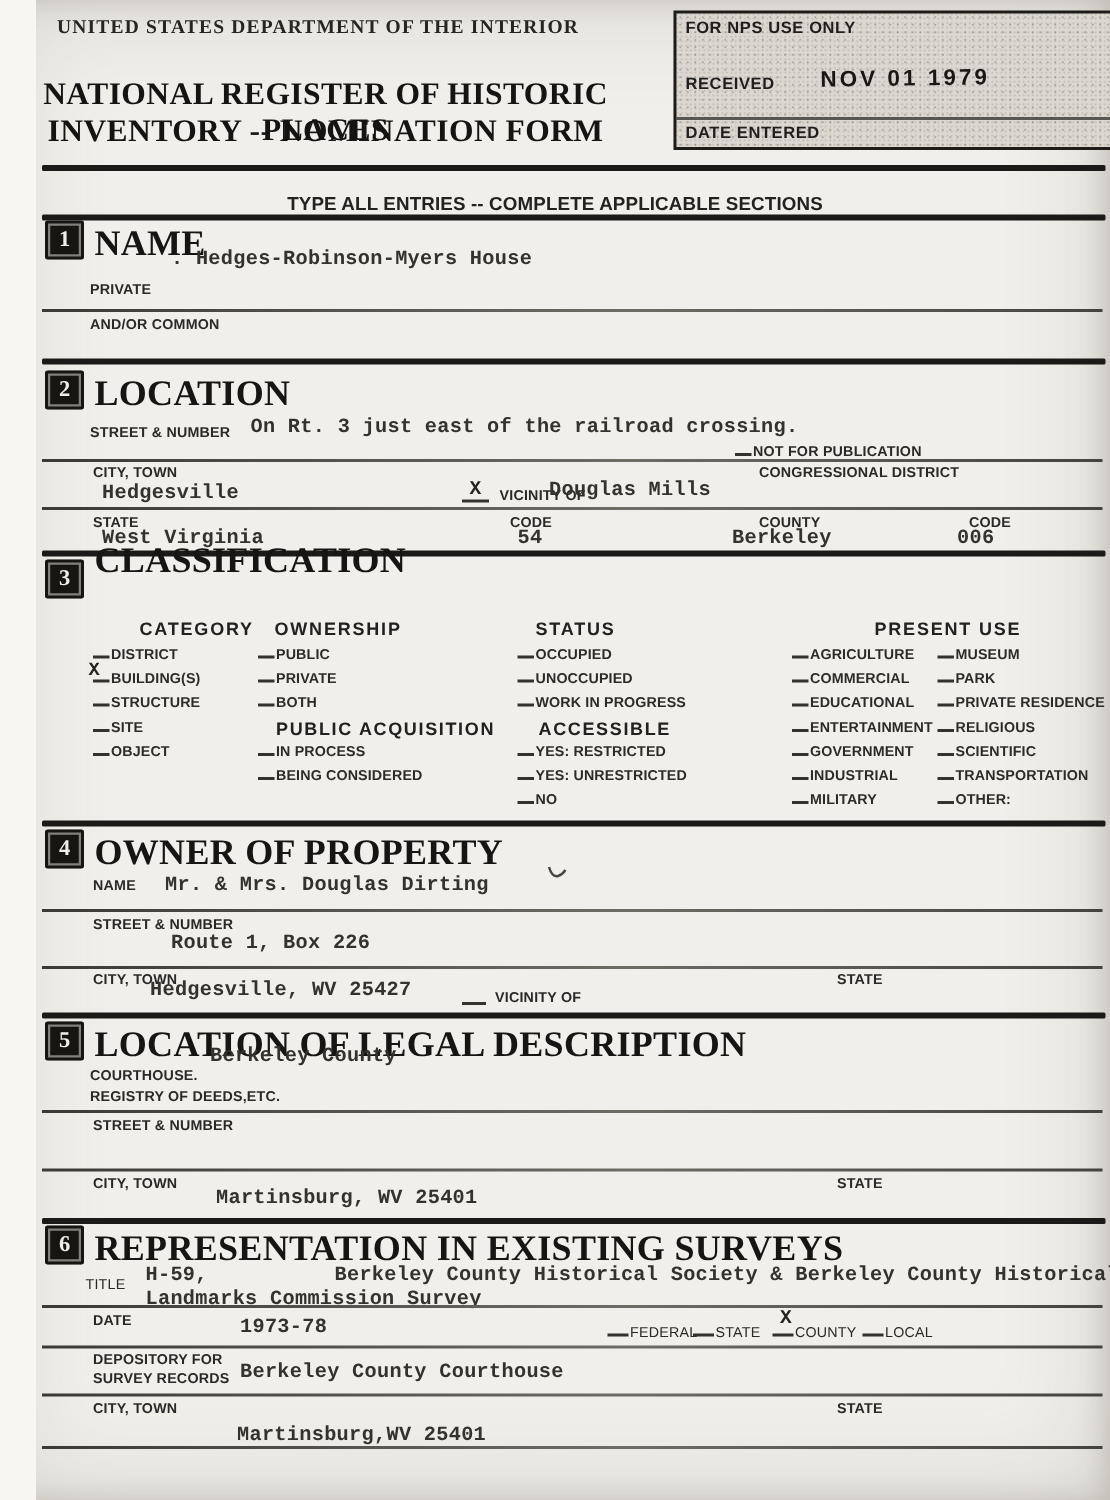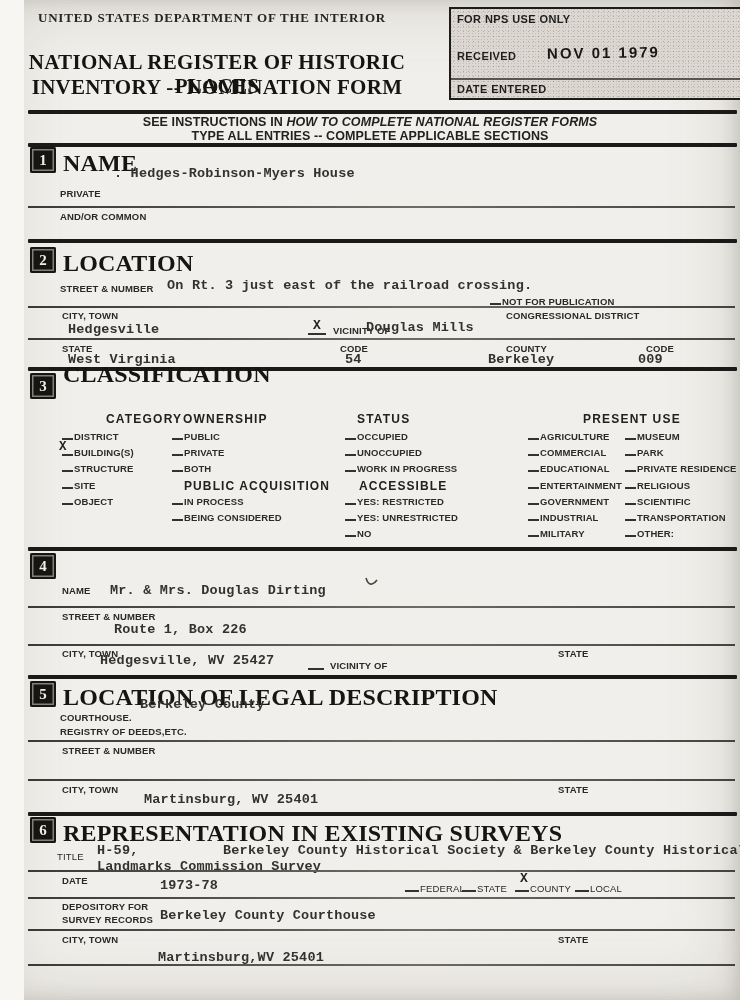--- a/index.html
+++ b/index.html
@@ -75,21 +75,20 @@
 
   <div class="npsbox">
     <div class="t">FOR NPS USE ONLY</div>
     <div class="r">RECEIVED</div>
     <div class="stamp">NOV 01 1979</div>
     <div class="dl"></div>
     <div class="d">DATE ENTERED</div>
   </div>
 
   <div class="rule-thick" style="top:110px"></div>
-  <div class="instr" style="top:115px"><span>SEE INSTRUCTIONS IN </span><em>HOW TO COMPLETE NATIONAL REGISTER FORMS</em></div>
   <div class="instr" style="top:129px">TYPE ALL ENTRIES -- COMPLETE APPLICABLE SECTIONS</div>
   <div class="rule-thick" style="top:143px"></div>
 
   <div class="secnum" style="left:30px;top:147px">1</div>
   <div class="sectitle" style="left:63px;top:151px">NAME</div>
   <div class="typed" style="left:114px;top:166px">. Hedges-Robinson-Myers House</div>
   <div class="lbl" style="left:60px;top:188px">PRIVATE</div>
   <div class="rule-thin" style="top:206px"></div>
   <div class="lbl" style="left:60px;top:211px">AND/OR COMMON</div>
   <div class="rule-thick" style="top:239px"></div>
@@ -108,27 +107,27 @@
   <div class="lbl" style="left:333px;top:325px">VICINITY OF</div>
   <div class="typed" style="left:366px;top:320px">Douglas Mills</div>
   <div class="rule-thin" style="top:338px"></div>
   <div class="lbl" style="left:62px;top:343px">STATE</div>
   <div class="lbl" style="left:340px;top:343px">CODE</div>
   <div class="lbl" style="left:506px;top:343px">COUNTY</div>
   <div class="lbl" style="left:646px;top:343px">CODE</div>
   <div class="typed" style="left:68px;top:352px">West Virginia</div>
   <div class="typed" style="left:345px;top:352px">54</div>
   <div class="typed" style="left:488px;top:352px">Berkeley</div>
-  <div class="typed" style="left:638px;top:352px">009</div>
+  <div class="typed" style="left:638px;top:352px">006</div>
   <div class="rule-thick" style="top:367px"></div>
 
   <div class="secnum" style="left:30px;top:373px">3</div>
   <div class="sectitle" style="left:63px;top:362px">CLASSIFICATION</div>
 
-  <div class="chkhead" style="left:106px;top:412px">CATEGORY</div>
+  <div class="chkhead" style="left:93px;top:412px">CATEGORY</div>
   <div class="chkhead" style="left:183px;top:412px">OWNERSHIP</div>
   <div class="chkhead" style="left:357px;top:412px">STATUS</div>
   <div class="chkhead" style="left:583px;top:412px">PRESENT USE</div>
 
   <div class="abs" style="left:62px;top:429px">
     <div class="ci"><span class="dash"></span><span>DISTRICT</span></div>
     <div class="ci"><span class="xmark">X</span><span class="dash"></span><span>BUILDING(S)</span></div>
     <div class="ci"><span class="dash"></span><span>STRUCTURE</span></div>
     <div class="ci"><span class="dash"></span><span>SITE</span></div>
     <div class="ci"><span class="dash"></span><span>OBJECT</span></div>
@@ -169,20 +168,21 @@
     <div class="ci"><span class="dash"></span><span>PRIVATE RESIDENCE</span></div>
     <div class="ci"><span class="dash"></span><span>RELIGIOUS</span></div>
     <div class="ci"><span class="dash"></span><span>SCIENTIFIC</span></div>
     <div class="ci"><span class="dash"></span><span>TRANSPORTATION</span></div>
     <div class="ci"><span class="dash"></span><span>OTHER:</span></div>
   </div>
 
   <div class="rule-thick" style="top:547px"></div>
 
   <div class="secnum" style="left:30px;top:553px">4</div>
+  <div class="sectitle" style="left:63px;top:557px">OWNER OF PROPERTY</div>
   <div class="lbl" style="left:62px;top:585px">NAME</div>
   <div class="typed" style="left:110px;top:583px">Mr. &amp; Mrs. Douglas Dirting</div>
   <svg class="abs penmark" style="left:364px;top:575px" width="16" height="14" viewBox="0 0 16 14">
       <path d="M2,3 Q4,10 8,9 Q11,8 13,5"></path>
     </svg>
   <div class="rule-thin" style="top:606px"></div>
   <div class="lbl" style="left:62px;top:611px">STREET &amp; NUMBER</div>
   <div class="typed" style="left:114px;top:622px">Route 1, Box 226</div>
   <div class="rule-thin" style="top:644px"></div>
   <div class="lbl" style="left:62px;top:648px">CITY, TOWN</div>

